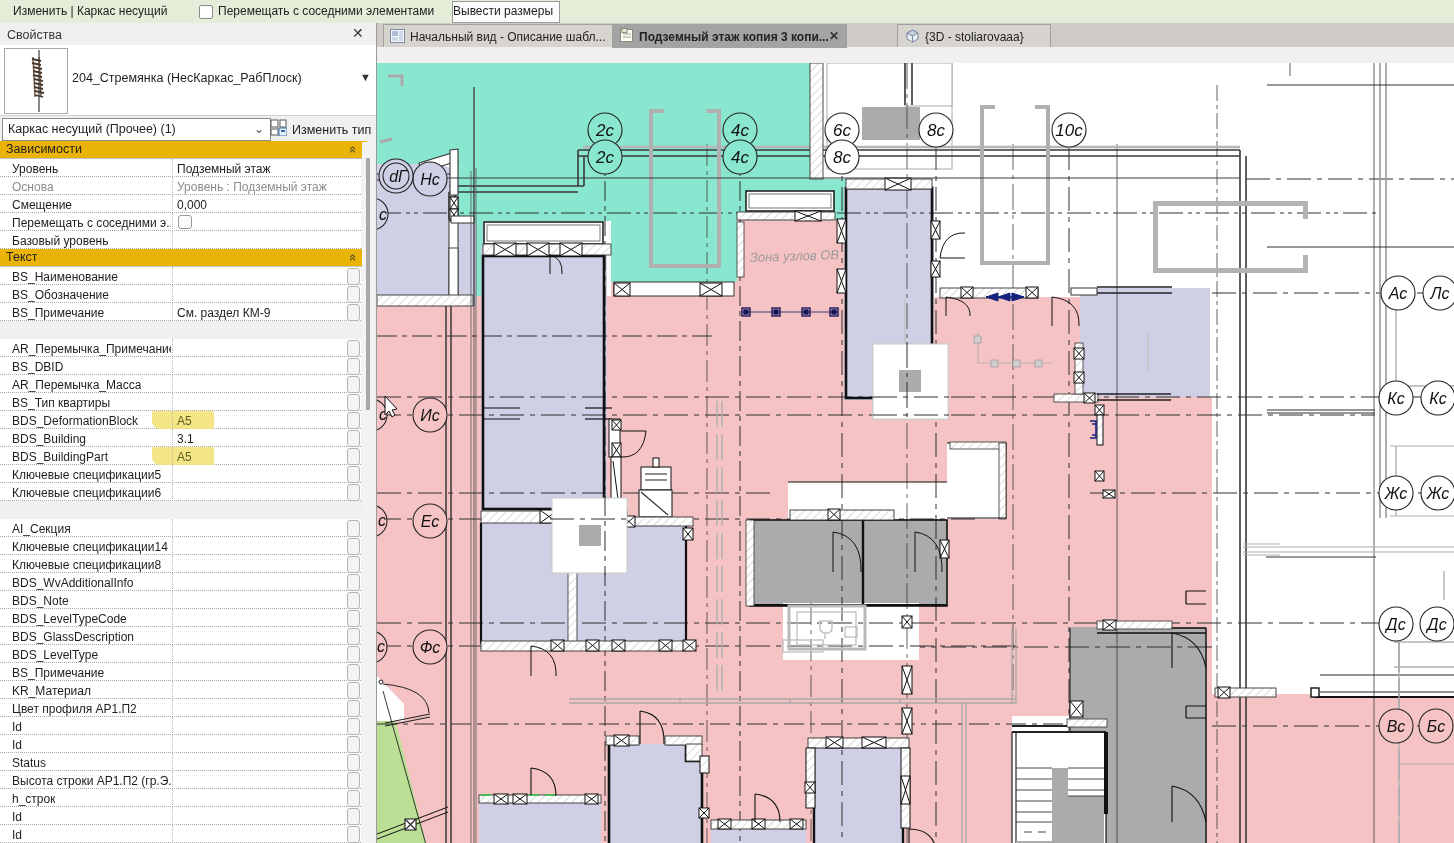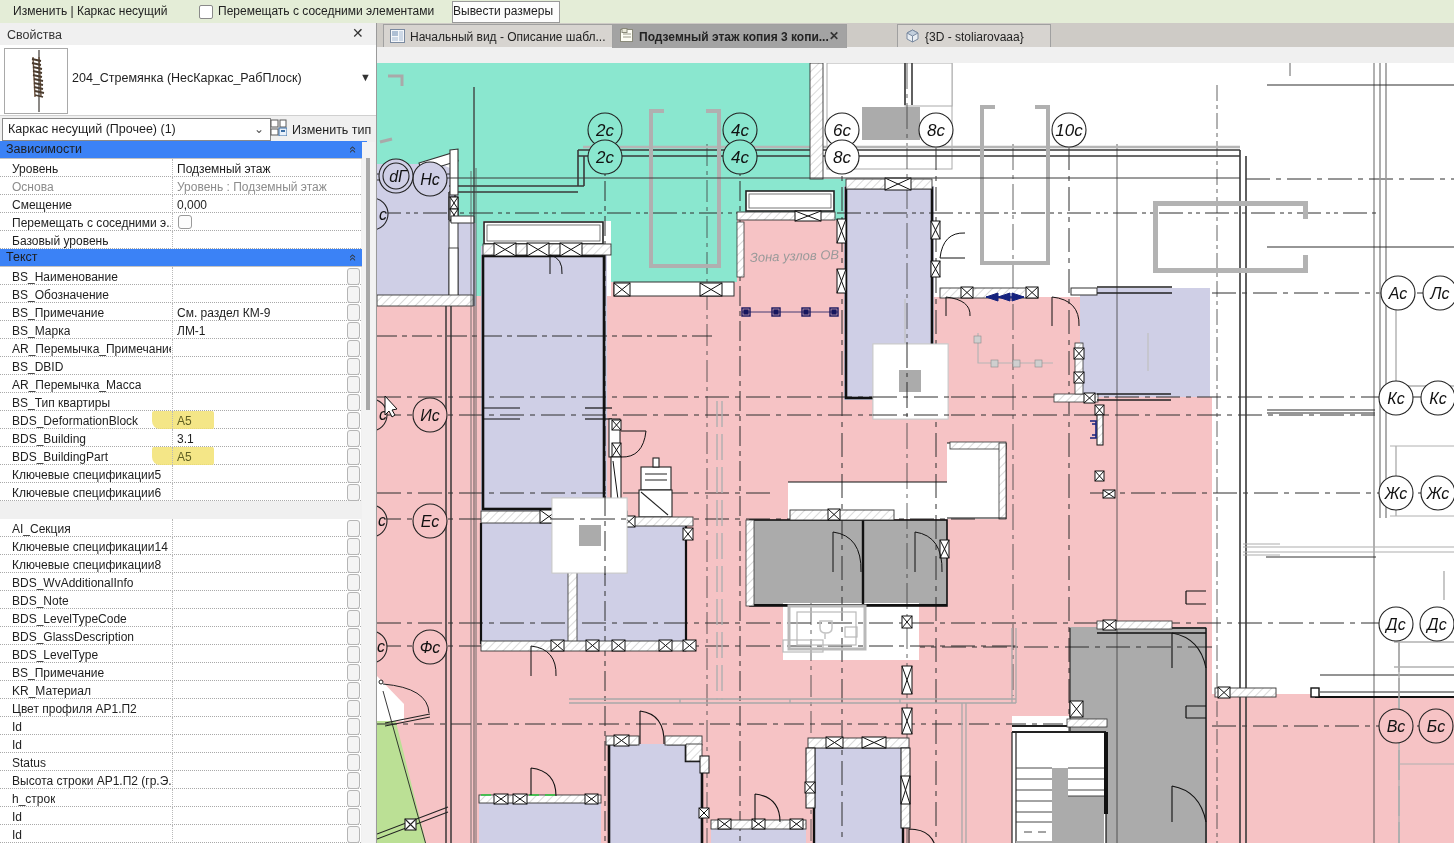--- a/index.html
+++ b/index.html
@@ -16,21 +16,21 @@
   #panel .closex{position:absolute;left:352px;top:2px;font-size:14px;color:#333;}
   .prevwrap{position:absolute;left:0;top:22px;width:376px;height:70px;background:#fff;border-bottom:1px solid #d0d0d0;}
   .prevbox{position:absolute;left:4px;top:3px;width:62px;height:64px;background:#fff;border:1px solid #a9a9a9;}
   .famname{position:absolute;left:72px;top:26px;font-size:12.5px;color:#1e1e1e;white-space:nowrap;}
   .famarrow{position:absolute;left:360px;top:26px;font-size:11px;color:#333;}
   .typesel{position:absolute;left:2px;top:95px;width:262px;height:21px;background:#fff;border:1px solid #8a8a8a;font-size:12.5px;color:#1e1e1e;padding-left:5px;line-height:20px;}
   .typesel .dd{position:absolute;right:6px;top:0px;color:#555;font-size:12px;}
   .edittype{position:absolute;left:292px;top:100px;font-size:12.5px;color:#1e1e1e;white-space:nowrap;}
   .etico{position:absolute;left:270px;top:96px;width:17px;height:17px;}
   
-  .sechdr{position:absolute;left:0;width:361px;height:17px;background:#3b82f6;border-bottom:1px solid #c2c2c2;font-size:12.5px;color:#1e1e1e;padding-left:6px;line-height:17px;}
+  .sechdr{position:absolute;left:0;width:361px;height:17px;background:#eab308;border-bottom:1px solid #c2c2c2;font-size:12.5px;color:#1e1e1e;padding-left:6px;line-height:17px;}
   .sechdr .chev{position:absolute;right:10px;top:0;transform:rotate(90deg);color:#333;font-size:13px;}
   .prow{position:absolute;left:0;width:361px;height:18px;background:#fff;border-bottom:1px dotted #a9a9a9;box-sizing:border-box;}
   .prow .lbl{position:absolute;left:12px;top:2.5px;font-size:12px;color:#1e1e1e;white-space:nowrap;max-width:159px;overflow:hidden;}
   .prow .val{position:absolute;left:177px;top:2.5px;font-size:12px;color:#1e1e1e;white-space:nowrap;}
   .prow .gray{color:#8c8c8c;text-align:center;}
   .prow::after{content:"";position:absolute;left:172px;top:0;width:0;height:18px;border-left:1px dotted #b9b9b9;}
   .prow .cb2{position:absolute;left:178px;top:2px;width:12px;height:12px;background:#fdfdfd;border:1px solid #9a9a9a;border-radius:3px;}
   .prow .pbtn{position:absolute;left:347px;top:1px;width:11px;height:15px;background:#f4f4f4;border:1px solid #b5b5b5;border-radius:3px;}
   .prow .hl{position:absolute;left:152px;top:0px;width:62px;height:18px;background:#f2e272;opacity:0.85;border-radius:2px 2px 2px 8px;}
   .vscroll{position:absolute;left:362px;top:119px;width:13px;height:701px;background:#f3f3f3;}
@@ -128,25 +128,20 @@
       <div class="val"></div>
       <span class="pbtn"></span>
     </div>
 
 <div class="prow" style="top:280px">
       <div class="lbl">BS_Примечание</div>
       <div class="val">См. раздел КМ-9</div>
       <span class="pbtn"></span>
     </div>
 
-<div class="prow" style="top:298px">
-      <div class="lbl">BS_Марка</div>
-      <div class="val">ЛМ-1</div>
-      <span class="pbtn"></span>
-    </div>
 
 <div class="prow" style="top:316px">
       <div class="lbl">AR_Перемычка_Примечание</div>
       <div class="val"></div>
       <span class="pbtn"></span>
     </div>
 
 <div class="prow" style="top:334px">
       <div class="lbl">BS_DBID</div>
       <div class="val"></div>

